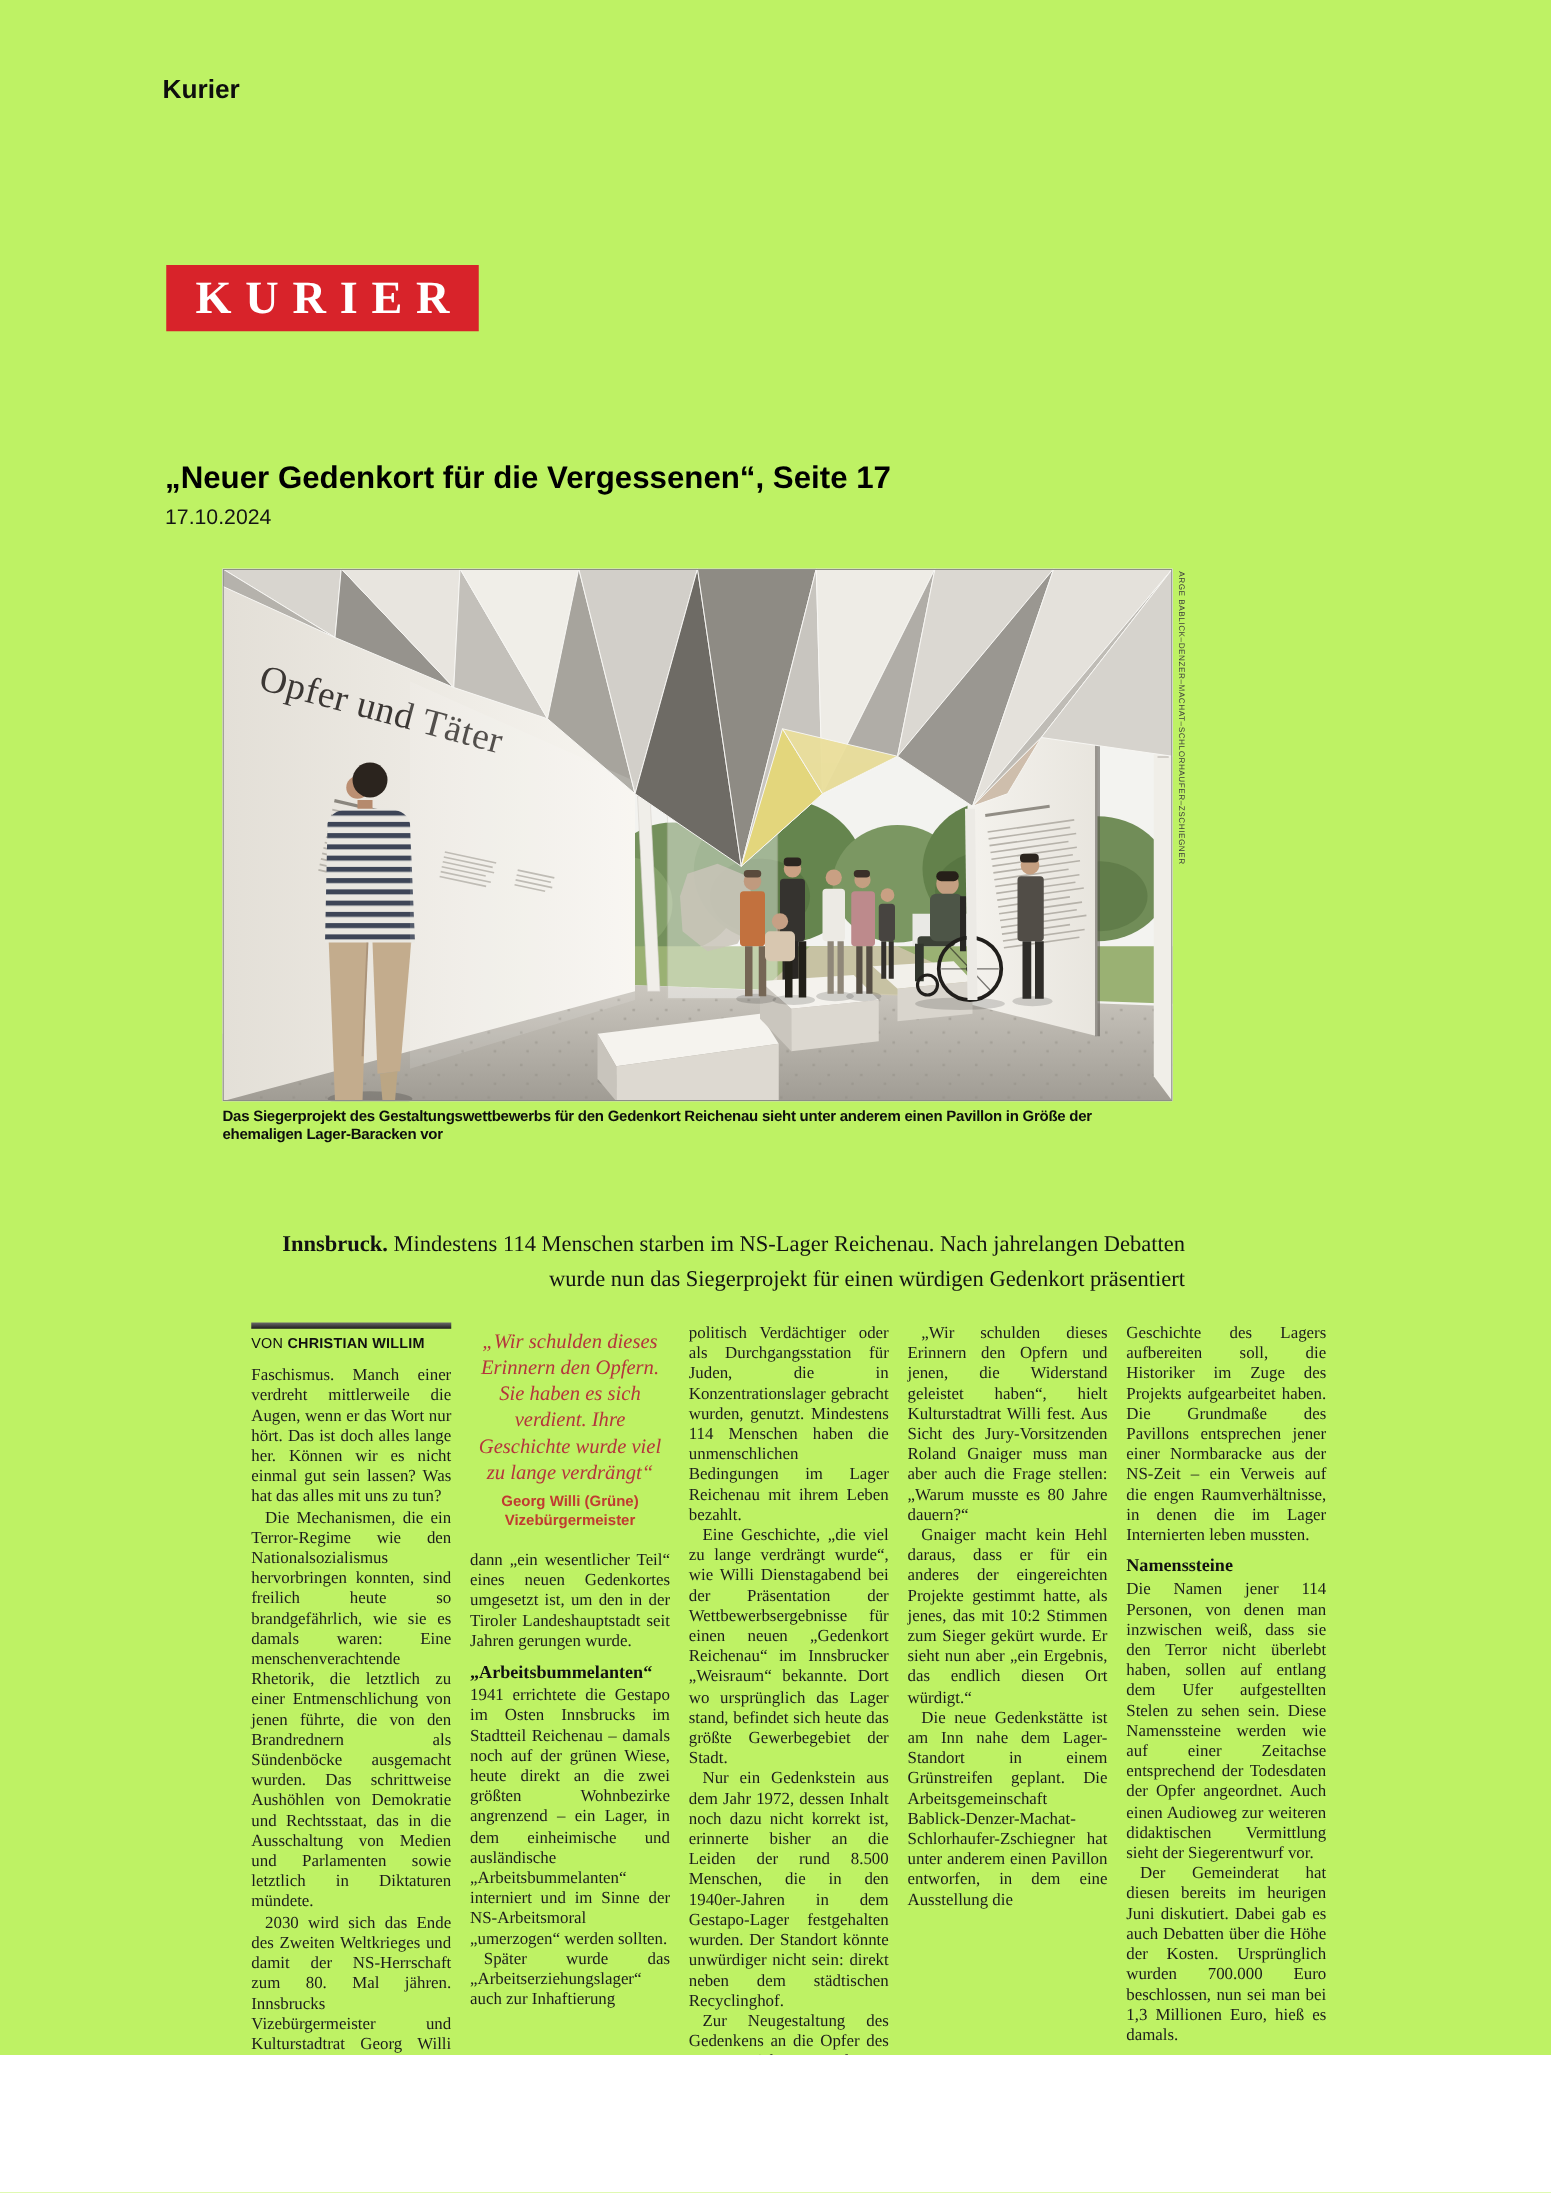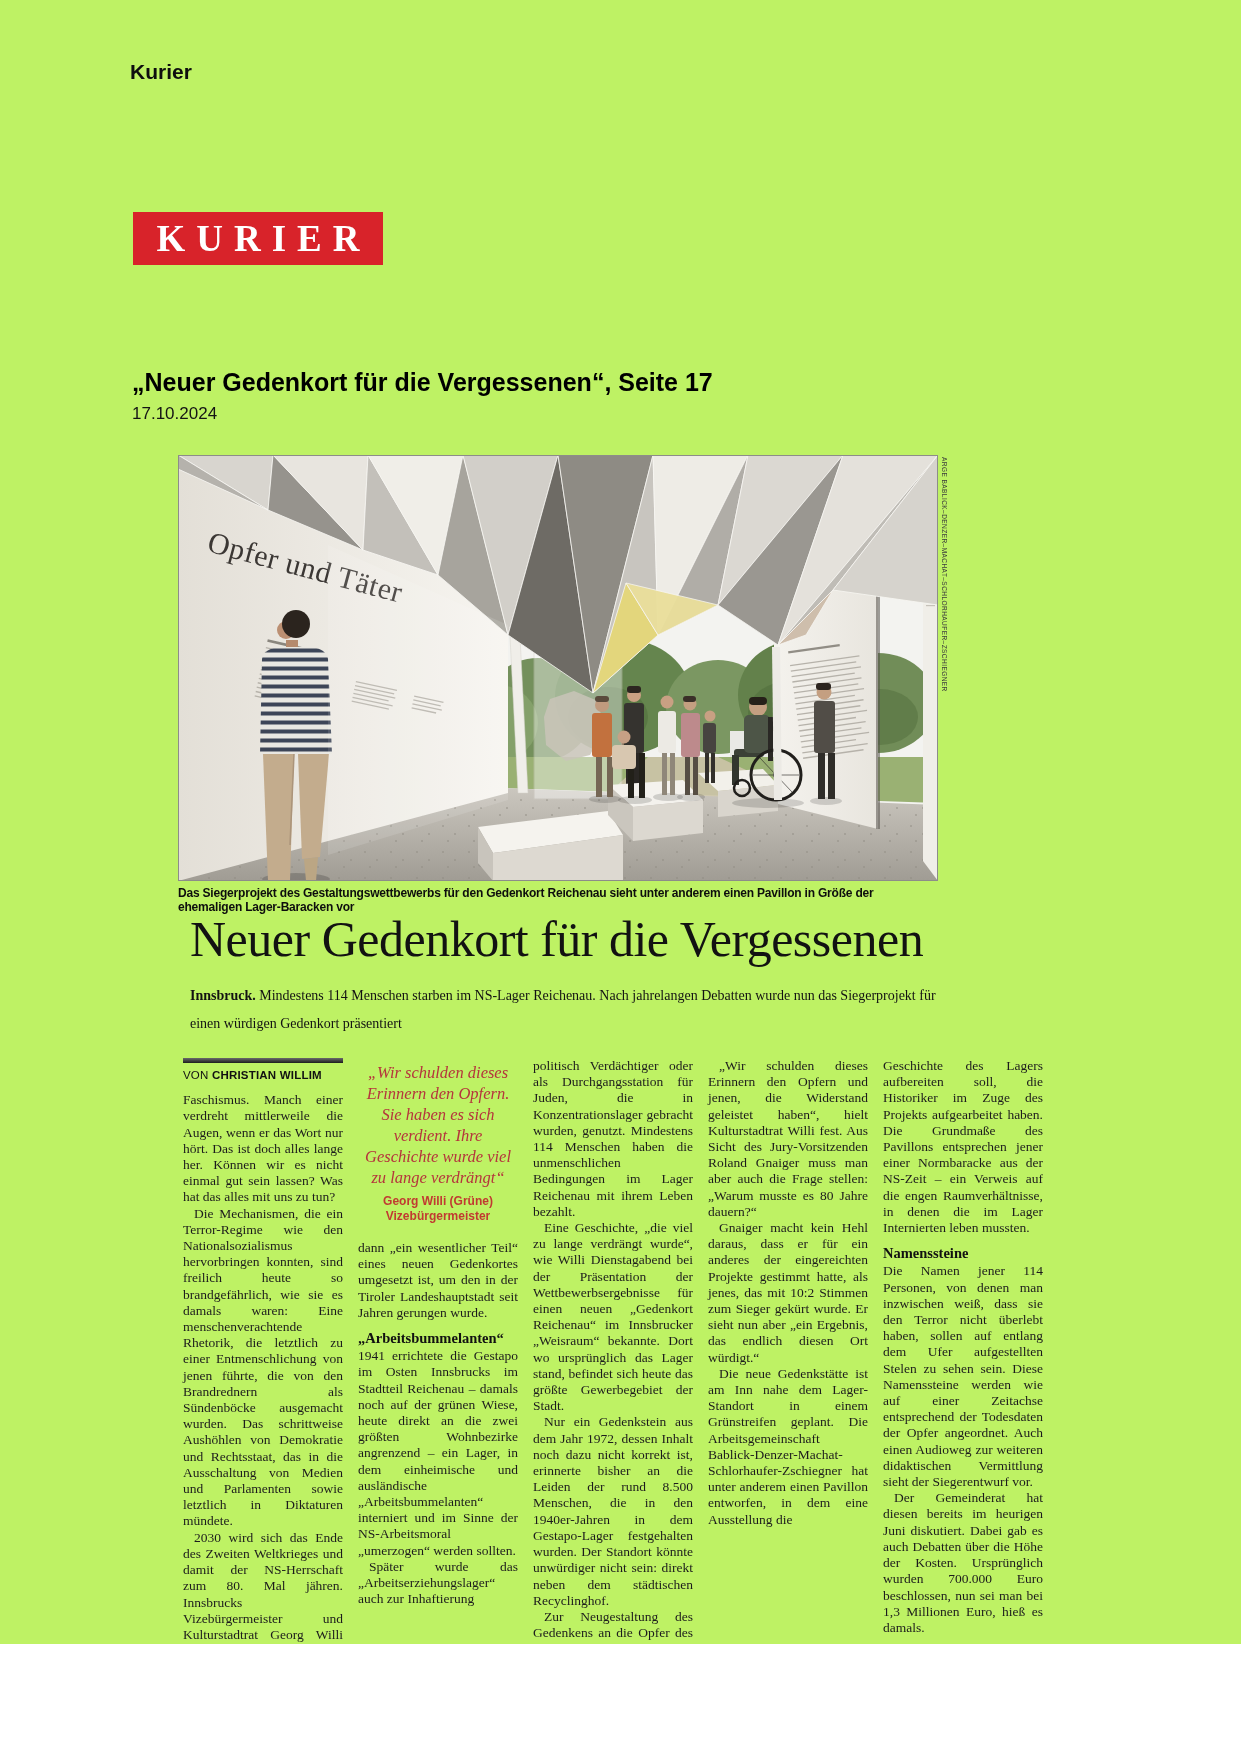--- a/index.html
+++ b/index.html
@@ -19,25 +19,25 @@
   .photo-figure{position:absolute;left:178px;top:455px;width:760px;margin:0;}
   .photo{position:relative;width:760px;height:426px;background:#f2f1ee;}
   .photo svg{position:absolute;left:0;top:0;}
   .photo-credit{position:absolute;left:763px;top:2px;height:300px;writing-mode:vertical-rl;
         font-size:6.5px;letter-spacing:.45px;color:#3c3c3c;white-space:nowrap;}
   .photo-caption{margin-top:5px;font-size:12px;font-weight:bold;color:#0d0d0d;letter-spacing:-.2px;}
 
   .headline{position:absolute;left:190px;top:908px;width:760px;margin:0;
         font-family:"Liberation Serif",serif;font-weight:normal;font-size:50px;line-height:62px;
         letter-spacing:-.5px;color:#121212;}
-  .lead{position:absolute;left:190px;top:982px;width:758px;margin:0;text-align:left;
-        font-family:"Liberation Serif",serif;font-size:14px;line-height:27.5px;color:#121212;}
+  .lead{position:absolute;left:190px;top:982px;width:758px;margin:0;text-align:right;
+        font-family:"Liberation Serif",serif;font-size:18px;line-height:27.5px;color:#121212;}
   .lead b{font-weight:bold;}
 
-  .columns{position:absolute;left:183px;top:1058px;width:860px;display:flex;gap:15px;}
+  .columns{position:absolute;left:201px;top:1058px;width:860px;display:flex;gap:15px;}
   .col{flex:1 1 0;font-family:"Liberation Serif",serif;font-size:13.5px;line-height:16.2px;
         color:#1c1c1c;text-align:justify;hyphens:auto;}
   .body-p{margin:0;text-indent:11px;}
   .no-indent{text-indent:0;}
   .byline{margin-bottom:9px;}
   .byline-bar{display:block;height:5px;background:linear-gradient(#6a6a6a,#1d1d1d);margin-bottom:4px;}
   .byline-text{font-family:"Liberation Sans",sans-serif;font-size:11.5px;letter-spacing:.2px;color:#111;
         white-space:nowrap;}
   .byline-text .bn{font-weight:bold;}
   .pullquote{font-family:"Liberation Serif",serif;font-style:italic;font-size:16.5px;line-height:21px;
@@ -298,21 +298,20 @@
 
         <polygon points="150,90 330,170 330,345 150,400" fill="#ffffff" opacity=".12"></polygon>
 
         <rect x="0.5" y="0.5" width="759" height="425" fill="none" stroke="#8d8d89" stroke-width="1"></rect>
       </svg>
     </div>
     <div class="photo-credit">ARGE BABLICK–DENZER–MACHAT–SCHLORHAUFER–ZSCHIEGNER</div>
     <figcaption class="photo-caption">Das Siegerprojekt des Gestaltungswettbewerbs für den Gedenkort Reichenau sieht unter anderem einen Pavillon in Größe der ehemaligen Lager-Baracken vor</figcaption>
   </figure>
 
-  <h1 class="headline">Neuer Gedenkort für die Vergessenen</h1>
 
   <p class="lead"><b>Innsbruck.</b><span> Mindestens 114 Menschen starben im NS-Lager Reichenau. Nach jahrelangen Debatten wurde nun das Siegerprojekt für einen würdigen Gedenkort präsentiert</span></p>
 
   <div class="columns">
       <div class="col">
         <div class="byline">
           <span class="byline-bar"></span>
           <div class="byline-text"><span>VON </span><span class="bn">CHRISTIAN WILLIM</span></div>
         </div>
         <p class="body-p no-indent">Faschismus. Manch einer verdreht mittlerweile die Augen, wenn er das Wort nur hört. Das ist doch alles lange her. Können wir es nicht einmal gut sein lassen? Was hat das alles mit uns zu tun?</p>

